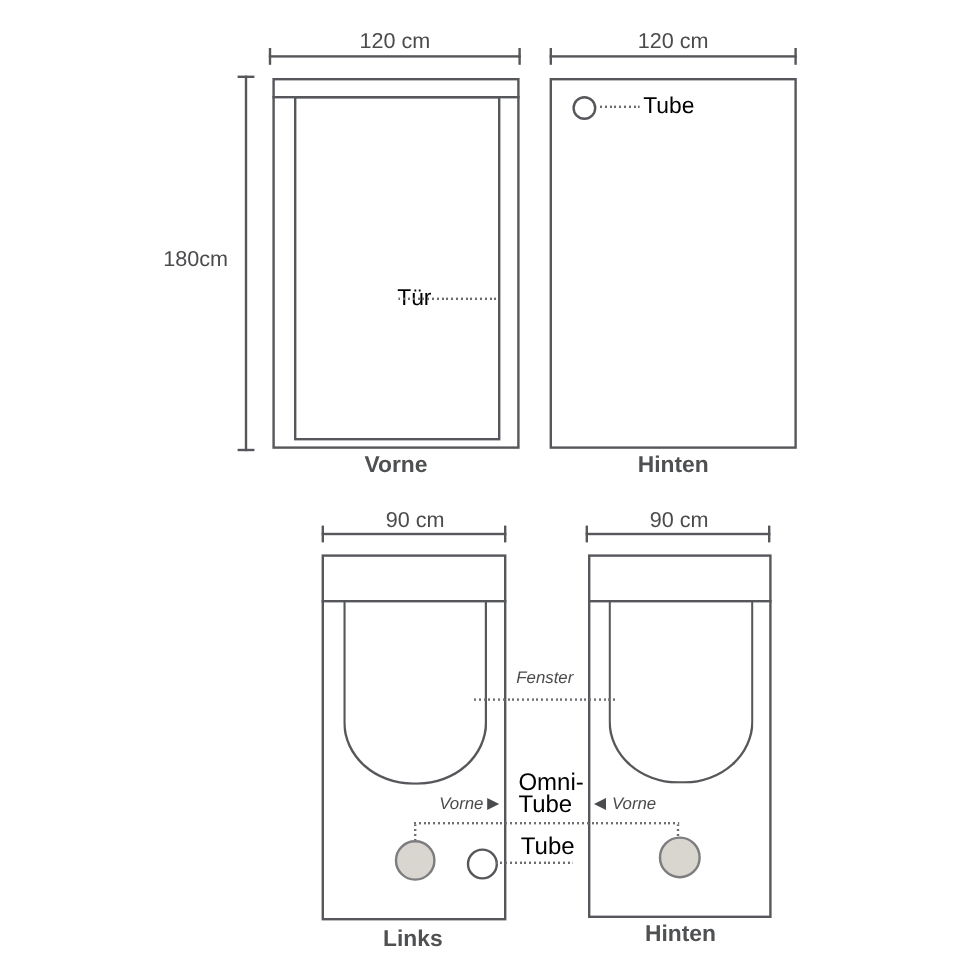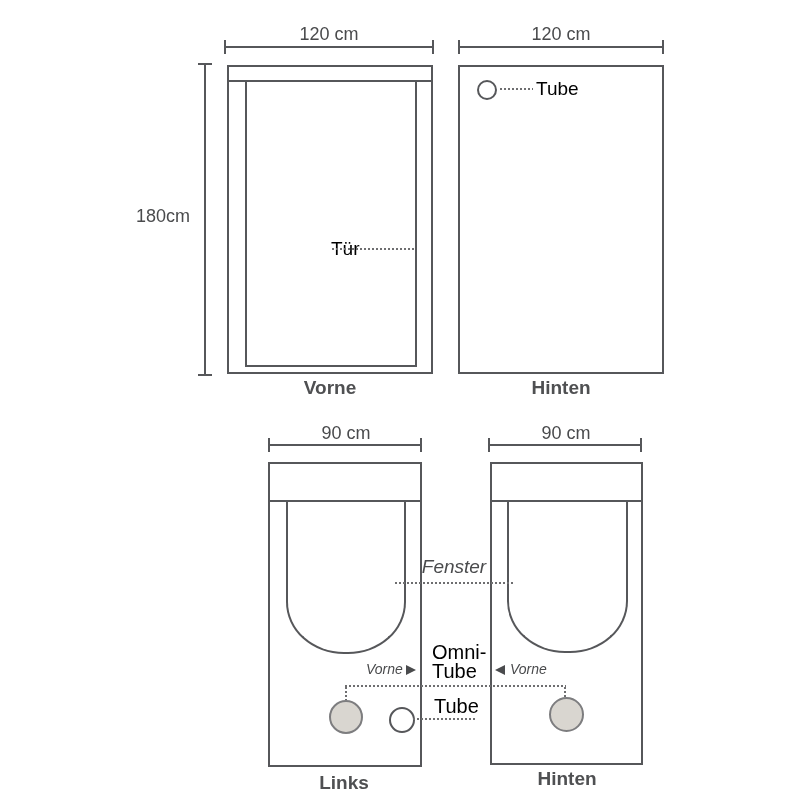--- a/index.html
+++ b/index.html
@@ -24,21 +24,21 @@
     border-radius:0 0 58px 58px / 0 0 52px 52px;
   }
   
   .circle{border:2px solid #56575a;border-radius:50%;background:#ffffff;}
   .vent{border:2px solid #7d7d7f;border-radius:50%;background:#d9d6d0;}
   
   .dim-label{font-size:18px;color:#4a4b4d;white-space:nowrap;}
   .caption{font-size:19px;font-weight:bold;color:#4f5052;white-space:nowrap;}
   .anno{font-size:19px;color:#000000;white-space:nowrap;text-align:center;}
   .anno-sm{font-style:italic;font-size:14px;color:#4a4b4d;white-space:nowrap;}
-  .anno-md{font-style:italic;font-size:19px;color:#4a4b4d;white-space:nowrap;}
+  .anno-md{font-style:italic;font-size:14px;color:#4a4b4d;white-space:nowrap;}
   .center{transform:translateX(-50%);}
   
   .tri-right{width:0;height:0;border-top:5px solid transparent;border-bottom:5px solid transparent;border-left:10px solid #4a4b4d;}
   .tri-left{width:0;height:0;border-top:5px solid transparent;border-bottom:5px solid transparent;border-right:10px solid #4a4b4d;}
 </style>
 </head>
 <body>
 
 <div id="canvas">
 

